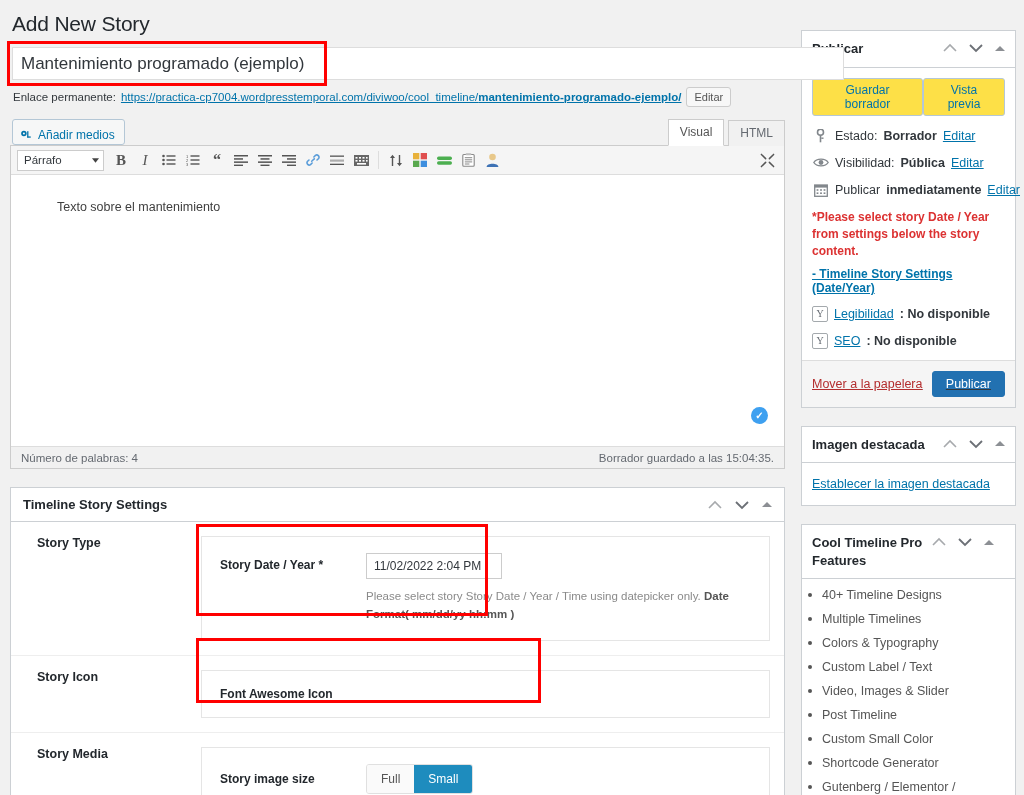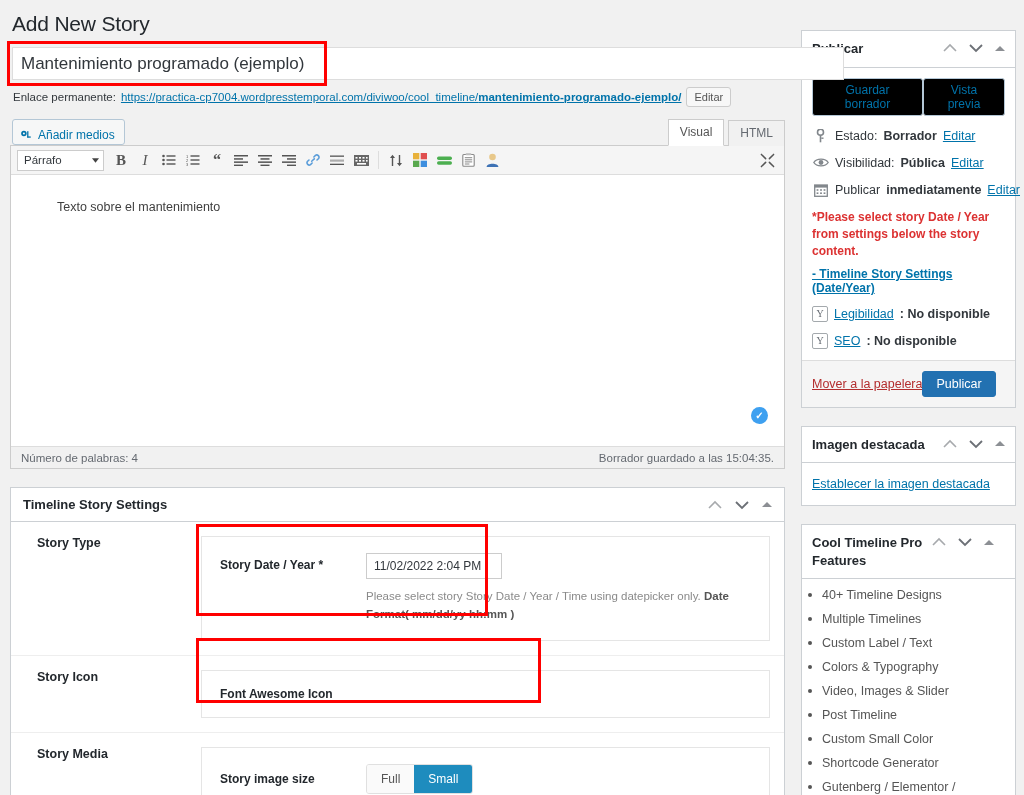--- a/index.html
+++ b/index.html
@@ -170,34 +170,34 @@
     border-bottom:1px solid #ccd0d4; font-size:13px; font-weight:bold; color:#23282d;
   }
   .p-head .p-title { flex:1; line-height:1.35; }
   .p-ctl { display:flex; align-items:center; gap:12px; padding-top:1px; }
   .p-body { padding:10px 10px 0 10px; }
   .p-row { display:flex; align-items:center; gap:6px; margin:0 0 11px 0; font-size:12.5px; }
   .p-row b { font-weight:bold; }
   .p-ico { width:17px; height:16px; display:flex; align-items:center; justify-content:center; color:#82878c; flex:0 0 17px; }
   .btns-row { display:flex; justify-content:space-between; margin-bottom:12px; }
   .btn-secondary {
-    border:1px solid #b4c7d6; background:#000000; color:#0073aa;
+    border:1px solid #b4c7d6; background:#fde047; color:#0073aa;
     font-size:12px; padding:4px 10px; border-radius:3px; cursor:pointer;
     font-family:"Liberation Sans", sans-serif;
   }
   .warn { color:#dc3232; font-weight:bold; font-size:12px; line-height:1.45; margin:2px 0 6px 0; }
   .warn-link { display:block; font-weight:bold; color:#0073aa; text-decoration:underline; font-size:12px; margin-bottom:11px; }
   .yoast-ico {
     width:16px;height:16px;border:1px solid #a4a9ad;border-radius:2px;
     display:flex;align-items:center;justify-content:center;font-size:10px;
     font-family:"Liberation Serif", serif; color:#646970; flex:0 0 16px;
   }
   .p-foot {
-    display:flex; align-items:center; 
-    background:#f5f5f5; border-top:1px solid #ddd; padding:10px;
+    display:flex; align-items:center; justify-content:space-between;
+    background:#f5f5f5; border-top:1px solid #ddd; padding:10px;text-decoration:underline;
   }
   .trash-link { color:#b32d2e; font-size:12.5px; text-decoration:underline; cursor:pointer; }
   .btn-primary {
     background:#2271b1; color:#fff; border:1px solid #2271b1;
     font-size:12.5px; padding:5px 13px; border-radius:3px; cursor:pointer;
     font-family:"Liberation Sans", sans-serif;
   }
   .feat-link { display:block; padding:4px 0 14px 0; font-size:12.5px; }
   .feat-list { list-style:none; margin:0; padding:9px 0 10px 0; }
   .feat-list li {
@@ -586,22 +586,22 @@
             </svg>
           <svg class="chev" viewBox="0 0 14 10">
             <path d="M1 2 L7 8 L13 2" fill="none" stroke="#6c7076" stroke-width="1.8"></path>
             </svg>
           <span class="tri"></span>
         </span>
       </div>
       <ul class="feat-list" id="feat-list">
           <li>40+ Timeline Designs</li>
           <li>Multiple Timelines</li>
+          <li>Colors &amp; Typography</li>
           <li>Custom Label / Text</li>
-          <li>Colors &amp; Typography</li>
           <li>Video, Images &amp; Slider</li>
           <li>Post Timeline</li>
           <li>Custom Small Color</li>
           <li>Shortcode Generator</li>
           <li>Gutenberg / Elementor / WPBakery</li>
         </ul>
     </div>
 
   </div>
 </div>

